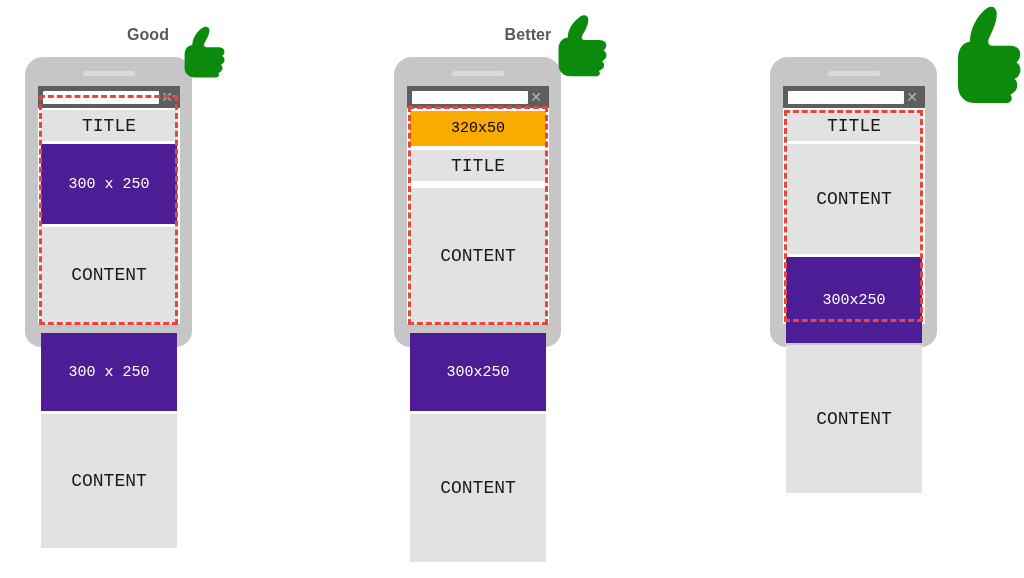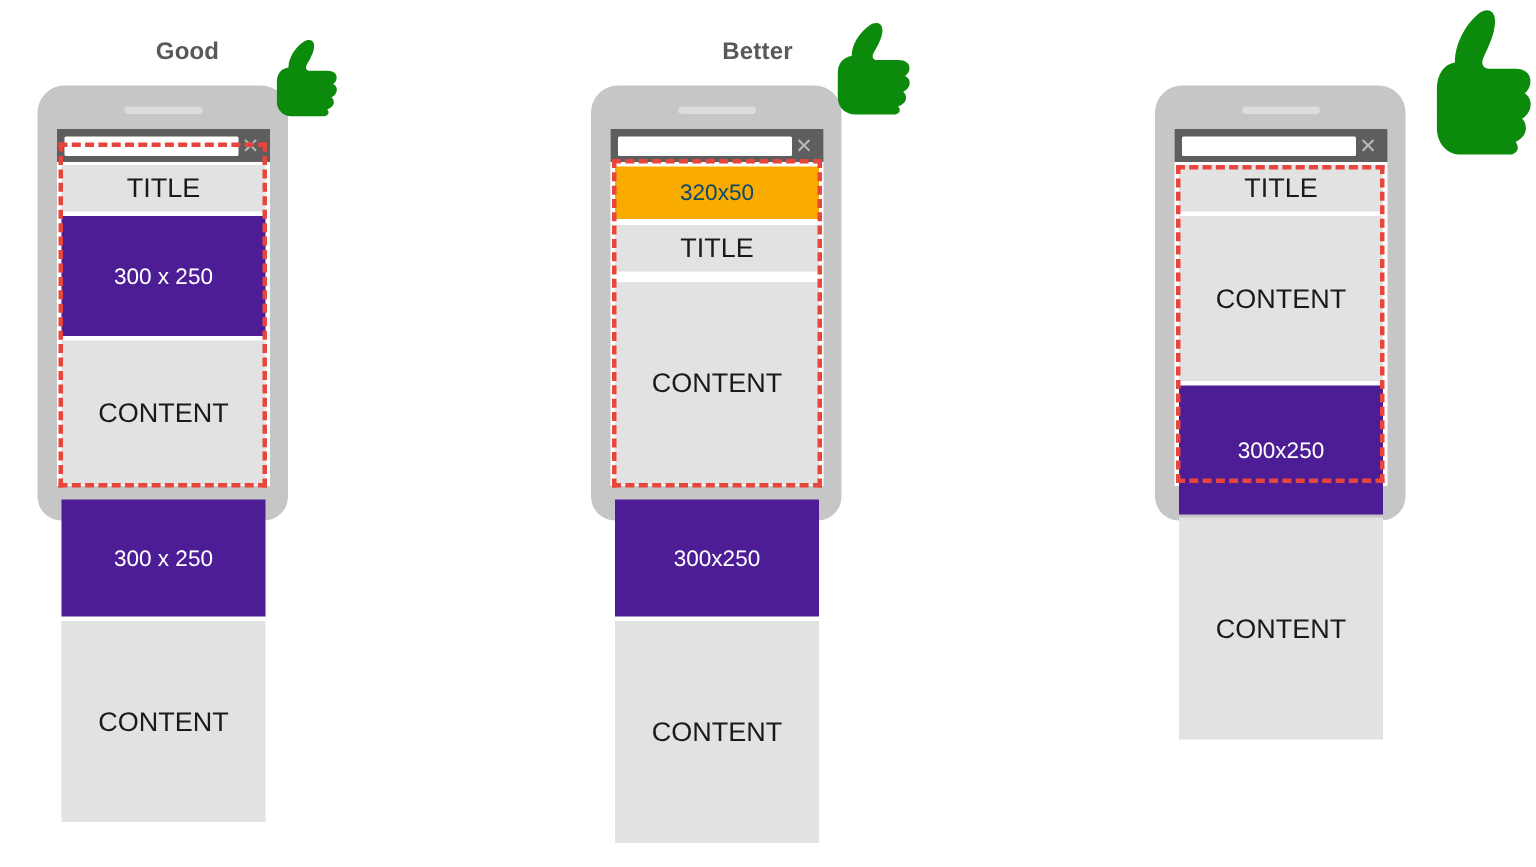--- a/index.html
+++ b/index.html
@@ -36,20 +36,21 @@
   .col-title {
     position: absolute;
     top: 24px;
     width: 250px;
     text-align: center;
     font-size: 16px;
     font-weight: bold;
     color: #58595b;
     letter-spacing: 0.1px;
     line-height: 22px;
+    margin-left: 23px;
   }
   .col-good   .col-title { left: 0px; }
   .col-better .col-title { left: 8px; }
   .col-best   .col-title { left: 24px; }
 
   
   .phone {
     position: absolute;
     background: #c6c6c6;
     border-radius: 18px 18px 16px 16px;
@@ -104,25 +105,25 @@
   .block.grey {
     background: #e2e2e2;
     color: #1a1a1a;
   }
   .block.blue {
     background: #4c1d95;
     color: #ffffff;
   }
   .block.amber {
     background: #f9ab00;
-    color: #0c4a6e;
+    color: #000000;
   }
   .block .lbl {
     display: block;
-    font-family: Liberation Sans, sans-serif;
+    font-family: Liberation Mono, monospace;
   }
 
   
   .viewport-outline {
     position: absolute;
     border: 3px dashed #e8453c;
     box-sizing: border-box;
     pointer-events: none;
     z-index: 20;
   }

